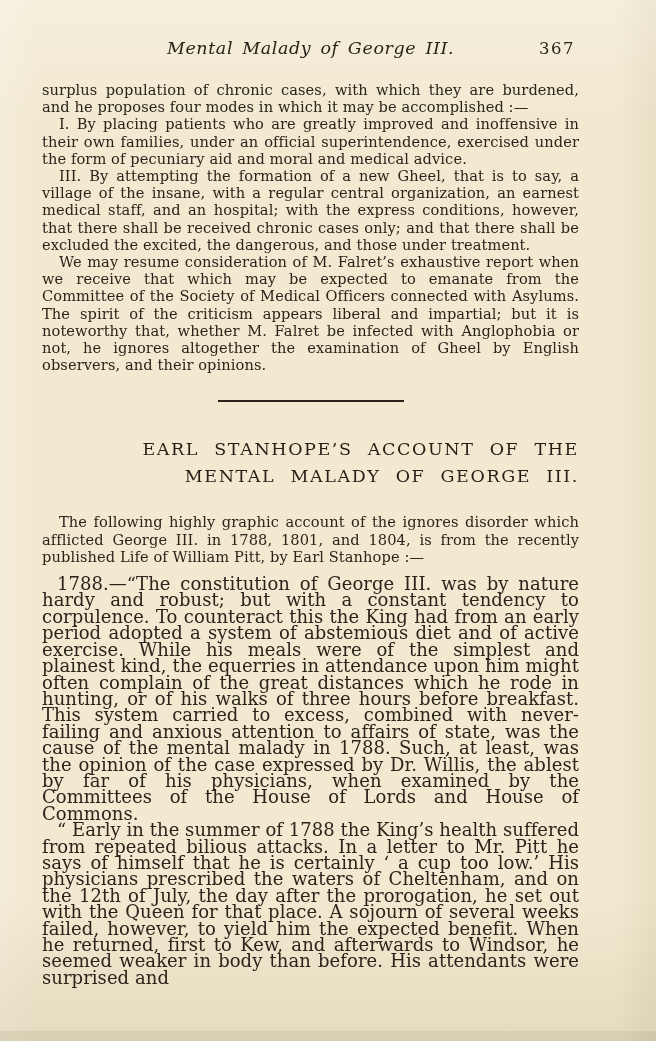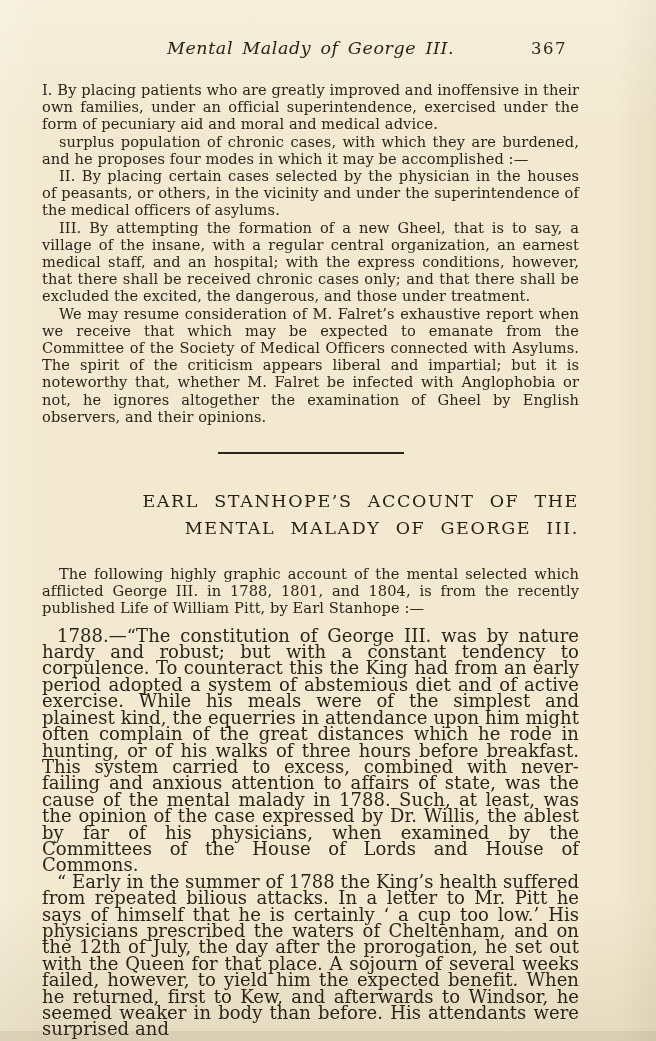--- a/index.html
+++ b/index.html
@@ -43,21 +43,21 @@
     display: block;
     text-align: center;
     font-style: italic;
     font-size: 17.5px;
     letter-spacing: 0.6px;
     word-spacing: 3px;
     color: #2a231a;
   }
   .page-num {
     position: absolute;
-    right: 12px;
+    right: 4px;
     top: 1px;
     font-size: 16.5px;
     letter-spacing: 1.5px;
   }
   .body-block {
     margin-top: 17px;
   }
   .body-block p,
   .intro-block p {
     margin: 0;
@@ -106,36 +106,35 @@
 
 <div class="page">
   <div class="content">
 
     <header class="running-head">
       <span class="head-title">Mental Malady of George III.</span>
       <span class="page-num">367</span>
     </header>
 
     <section class="body-block">
+        <p>surplus population of chronic cases, with which they are burdened, and he proposes four modes in which it may be accomplished :—</p>
         <p>I. By placing patients who are greatly improved and inoffensive in their own families, under an official superintendence, exercised under the form of pecuniary aid and moral and medical advice.</p>
-        <p>surplus population of chronic cases, with which they are burdened, and he proposes four modes in which it may be accomplished :—</p>
-        <p>II. By placing certain cases selected by the physician in the houses of peasants, or others, in the vicinity and under the superintendence of the medical officers of asylums.</p>
         <p>III. By attempting the formation of a new Gheel, that is to say, a village of the insane, with a regular central organization, an earnest medical staff, and an hospital; with the express conditions, however, that there shall be received chronic cases only; and that there shall be excluded the excited, the dangerous, and those under treatment.</p>
         <p>We may resume consideration of M. Falret’s exhaustive report when we receive that which may be expected to emanate from the Committee of the Society of Medical Officers connected with Asylums.  The spirit of the criticism appears liberal and impartial; but it is noteworthy that, whether M. Falret be infected with Anglophobia or not, he ignores altogether the examination of Gheel by English observers, and their opinions.</p>
       </section>
 
     <div class="rule"></div>
 
     <h1 class="section-heading">
       <span>EARL STANHOPE’S ACCOUNT OF THE</span><br>
       <span>MENTAL MALADY OF GEORGE III.</span>
     </h1>
 
     <section class="intro-block">
-        <p>The following highly graphic account of the mental selected which afflicted George III. in 1788, 1801, and 1804, is from the recently published Life of William Pitt, by Earl Stanhope :—</p>
+        <p>The following highly graphic account of the ignores disorder which afflicted George III. in 1788, 1801, and 1804, is from the recently published Life of William Pitt, by Earl Stanhope :—</p>
       </section>
 
     <section class="quote-block">
         <p>1788.—“The constitution of George III. was by nature hardy and robust; but with a constant tendency to corpulence.  To counteract this the King had from an early period adopted a system of abstemious diet and of active exercise.  While his meals were of the simplest and plainest kind, the equerries in attendance upon him might often complain of the great distances which he rode in hunting, or of his walks of three hours before breakfast.  This system carried to excess, combined with never-failing and anxious attention to affairs of state, was the cause of the mental malady in 1788.  Such, at least, was the opinion of the case expressed by Dr. Willis, the ablest by far of his physicians, when examined by the Committees of the House of Lords and House of Commons.</p>
         <p>“ Early in the summer of 1788 the King’s health suffered from repeated bilious attacks.  In a letter to Mr. Pitt he says of himself that he is certainly ‘ a cup too low.’  His physicians prescribed the waters of Cheltenham, and on the 12th of July, the day after the prorogation, he set out with the Queen for that place.  A sojourn of several weeks failed, however, to yield him the expected benefit.  When he returned, first to Kew, and afterwards to Windsor, he seemed weaker in body than before.  His attendants were surprised and</p>
       </section>
 
   </div>
 </div>
 

